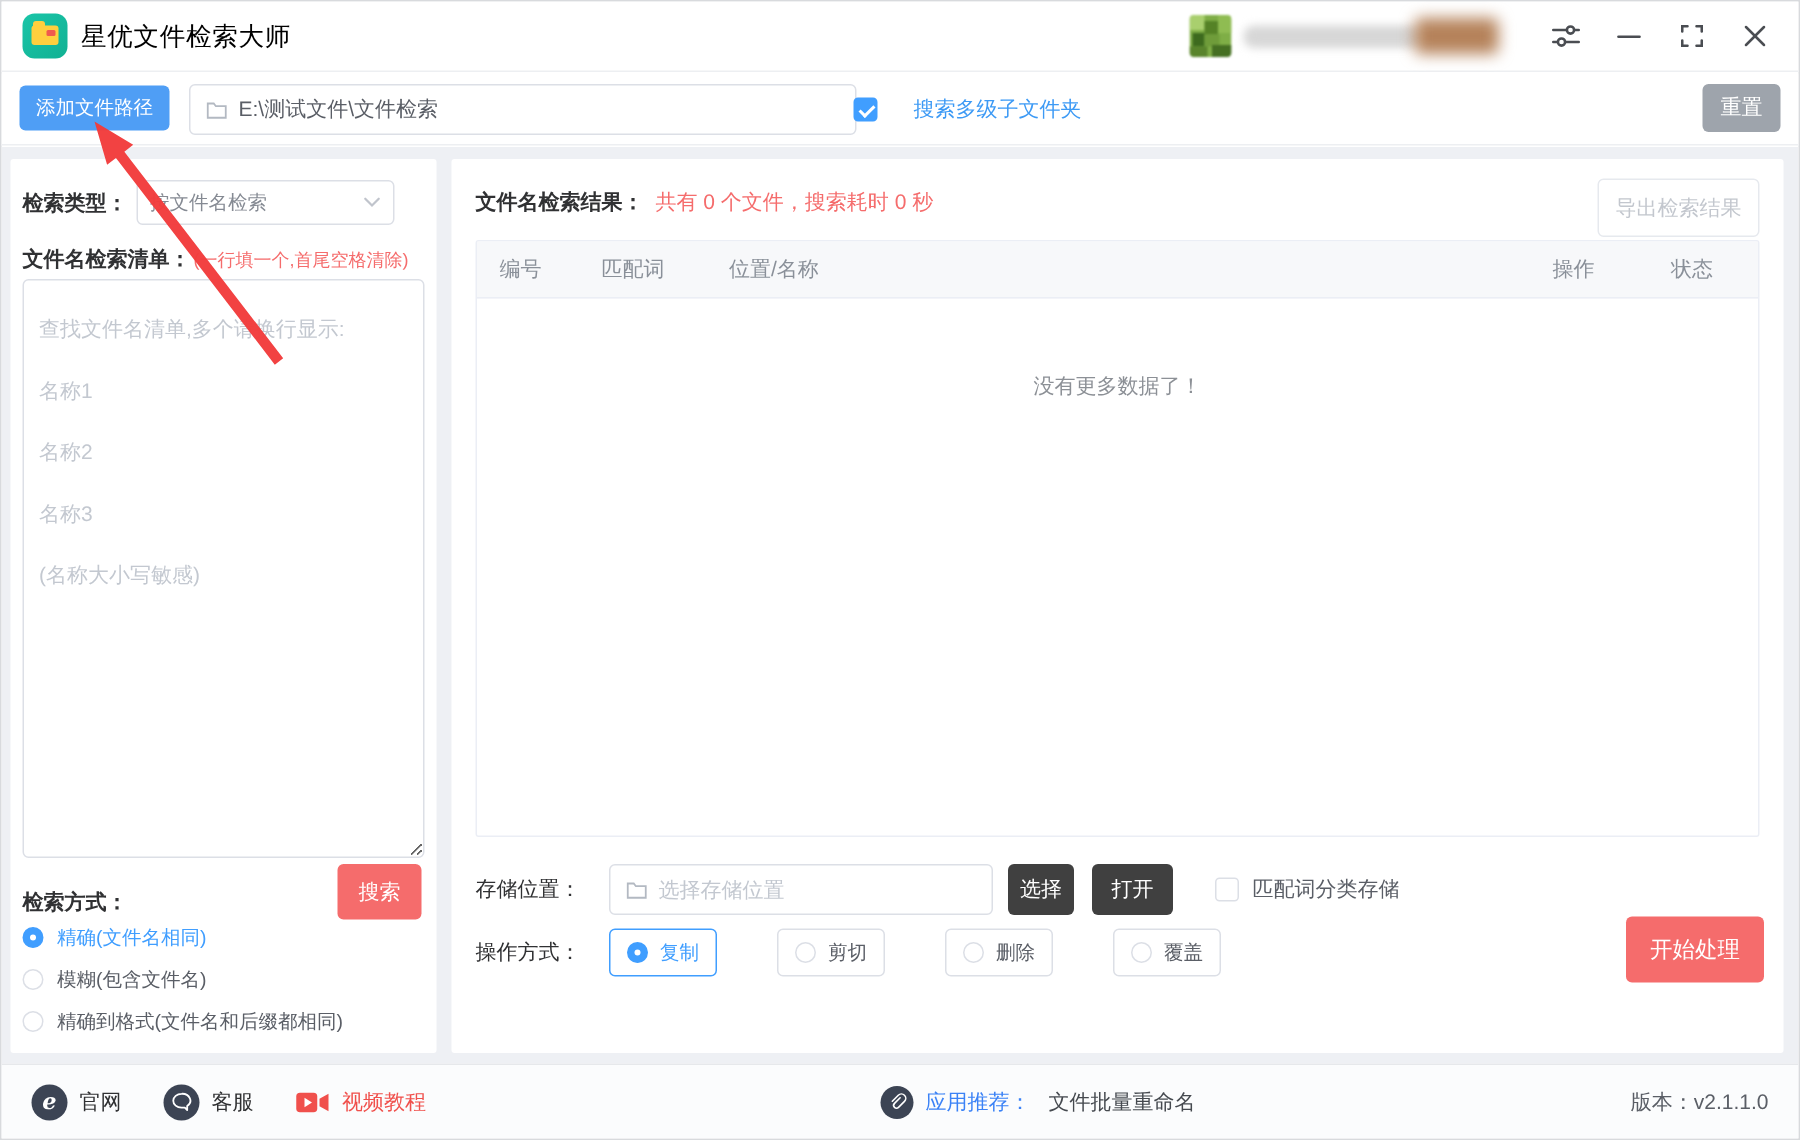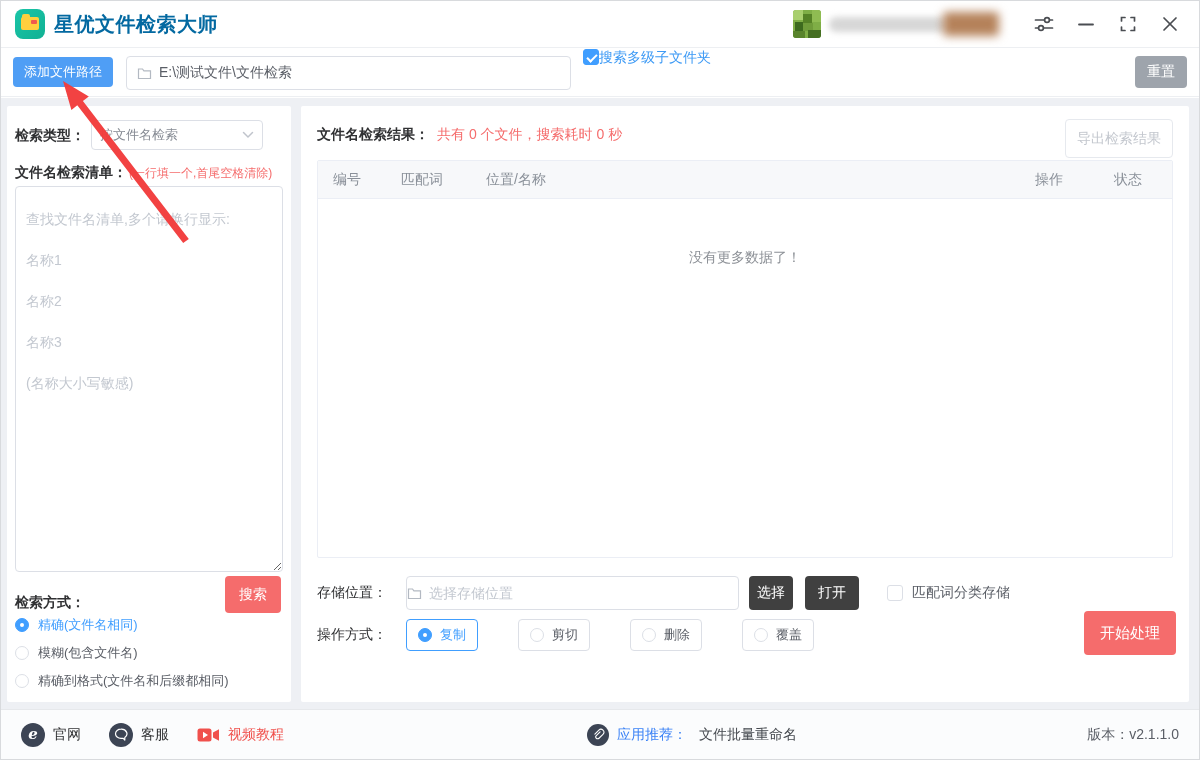--- a/index.html
+++ b/index.html
@@ -11,38 +11,38 @@
   .titlebar{position:absolute;top:0;left:0;right:0;height:47px;background:#fff;
             border-bottom:1px solid #edeff2;display:flex;align-items:center;padding:0 18px 0 14px}
   .app-icon{width:30px;height:30px;border-radius:8px;background:linear-gradient(135deg,#1ac5a8,#11b193);
             position:relative;flex:0 0 auto}
   .app-icon .folder{position:absolute;left:6px;top:8px;width:18px;height:13px;border-radius:2px;
             background:#ffcf3e}
   .app-icon .folder::before{content:"";position:absolute;left:1px;top:-3px;width:8px;height:4px;
             border-radius:2px 2px 0 0;background:#ffcf3e}
   .app-icon .folder::after{content:"";position:absolute;right:2px;top:3px;width:6px;height:4px;
             border-radius:1px;background:#f05a4e}
-  .app-title{font-size:20px;font-weight:bold;color:#0369a1;margin-left:9px;letter-spacing:.5px}
+  .app-title{font-size:17px;font-weight:normal;color:#000000;margin-left:9px;letter-spacing:.5px}
   .tb-right{margin-left:auto;display:flex;align-items:center;gap:20px}
   .user-chip{display:flex;align-items:center;height:30px;margin-right:14px}
   .user-avatar{width:28px;height:28px;border-radius:3px;overflow:hidden;filter:blur(.6px)}
   .blur-name{width:118px;height:15px;border-radius:7px;background:#d7d7d7;filter:blur(3px);margin-left:8px}
   .blur-tail{width:56px;height:24px;border-radius:4px;background:#b5825a;filter:blur(5px);margin-left:-4px}
   .win-ic{width:22px;height:22px;display:flex;align-items:center;justify-content:center;cursor:pointer}
   .win-ic svg{display:block}
 
   
   .toolbar{position:absolute;top:48px;left:0;right:0;height:48px;background:#fff;
            border-bottom:1px solid #edeff2}
   .btn-add{position:absolute;left:12px;top:8px;width:100px;height:30px;background:#4f9ef5;color:#fff;
            border:none;border-radius:4px;font-size:13px;font-family:inherit;cursor:pointer}
   .path-input{position:absolute;left:125px;top:7px;width:445px;height:32px;border:1px solid #dcdfe6;
            border-radius:4px;display:flex;align-items:center;padding:16px 10px;gap:7px;background:#fff}
   .path-input input{border:none;outline:none;flex:1;font-size:14px;color:#5a5e66;font-family:inherit;background:transparent}
-  .chk-row{position:absolute;left:582px;top:0;height:48px;display:flex;gap:0;cursor:pointer}
+  .chk-row{position:absolute;left:568px;top:0;height:48px;display:flex;align-items:center;gap:24px;cursor:pointer}
   .checkbox{width:16px;height:16px;border-radius:3px;border:1px solid #dcdfe6;background:#fff;position:relative;flex:0 0 auto}
   .checkbox.checked{background:#409eff;border-color:#409eff}
   .checkbox.checked::after{content:"";position:absolute;left:5px;top:2px;width:4px;height:8px;
            border:solid #fff;border-width:0 2px 2px 0;transform:rotate(45deg)}
   .chk-row .lbl{font-size:14px;color:#3d9af5}
   .btn-reset{position:absolute;right:12px;top:7px;width:52px;height:32px;background:#9ea4ac;color:#fff;
            border:none;border-radius:4px;font-size:14px;font-family:inherit;cursor:pointer}
 
   
   .body-bg{position:absolute;top:97px;left:0;right:0;bottom:50px;background:#eef0f4}
@@ -80,22 +80,22 @@
           border:1px solid #e6e9ee;border-radius:4px;font-size:14px;font-family:inherit;cursor:pointer}
   .table{position:absolute;left:16px;right:16px;top:54px;height:398px;border:1px solid #ebeef5;border-radius:2px}
   .thead{height:38px;background:#f7f8fa;display:flex;align-items:center;color:#8a9099;font-size:14px;
          border-bottom:1px solid #ebeef5}
   .th{text-align:center;position:relative}
   .th.sep::before{content:"";position:absolute;left:0;top:11px;bottom:11px;width:1px;background:#e3e6ec}
   .th1{width:58px}.th2{width:92px}.th3{flex:1;text-align:left;padding-left:18px}.th4{width:70px}.th5{width:88px}
   .empty{padding-top:50px;text-align:center;color:#8c9096;font-size:14px}
   .row-storage{position:absolute;left:16px;top:470px;height:34px;display:flex;align-items:center}
   .f-label{font-size:14px;color:#303133;width:76px}
-  .store-input{width:333px;height:34px;border:1px solid #dcdfe6;border-radius:4px;display:flex;
-         align-items:center;gap:7px;padding:0 0;margin-left:13px;background:#fff}
+  .store-input{width:256px;height:34px;border:1px solid #dcdfe6;border-radius:4px;display:flex;
+         align-items:center;gap:7px;padding:0 10px;margin-left:13px;background:#fff}
   .store-input input{border:none;outline:none;flex:1;font-size:14px;font-family:inherit;color:#5a5e66;background:transparent}
   .store-input input::placeholder{color:#c3c8d0}
   .btn-blue{height:34px;background:#404040;color:#fff;border:none;border-radius:4px;font-size:14px;
          font-family:inherit;cursor:pointer}
   .btn-sel{width:44px;margin-left:10px}
   .btn-open{width:54px;margin-left:12px}
   .chk2{display:flex;align-items:center;gap:9px;margin-left:28px;cursor:pointer}
   .chk2 .lbl{font-size:14px;color:#5a5e66}
   .row-op{position:absolute;left:16px;top:513px;height:32px;display:flex;align-items:center}
   .op-box{width:72px;height:32px;border:1px solid #dcdfe6;border-radius:4px;display:flex;align-items:center;

